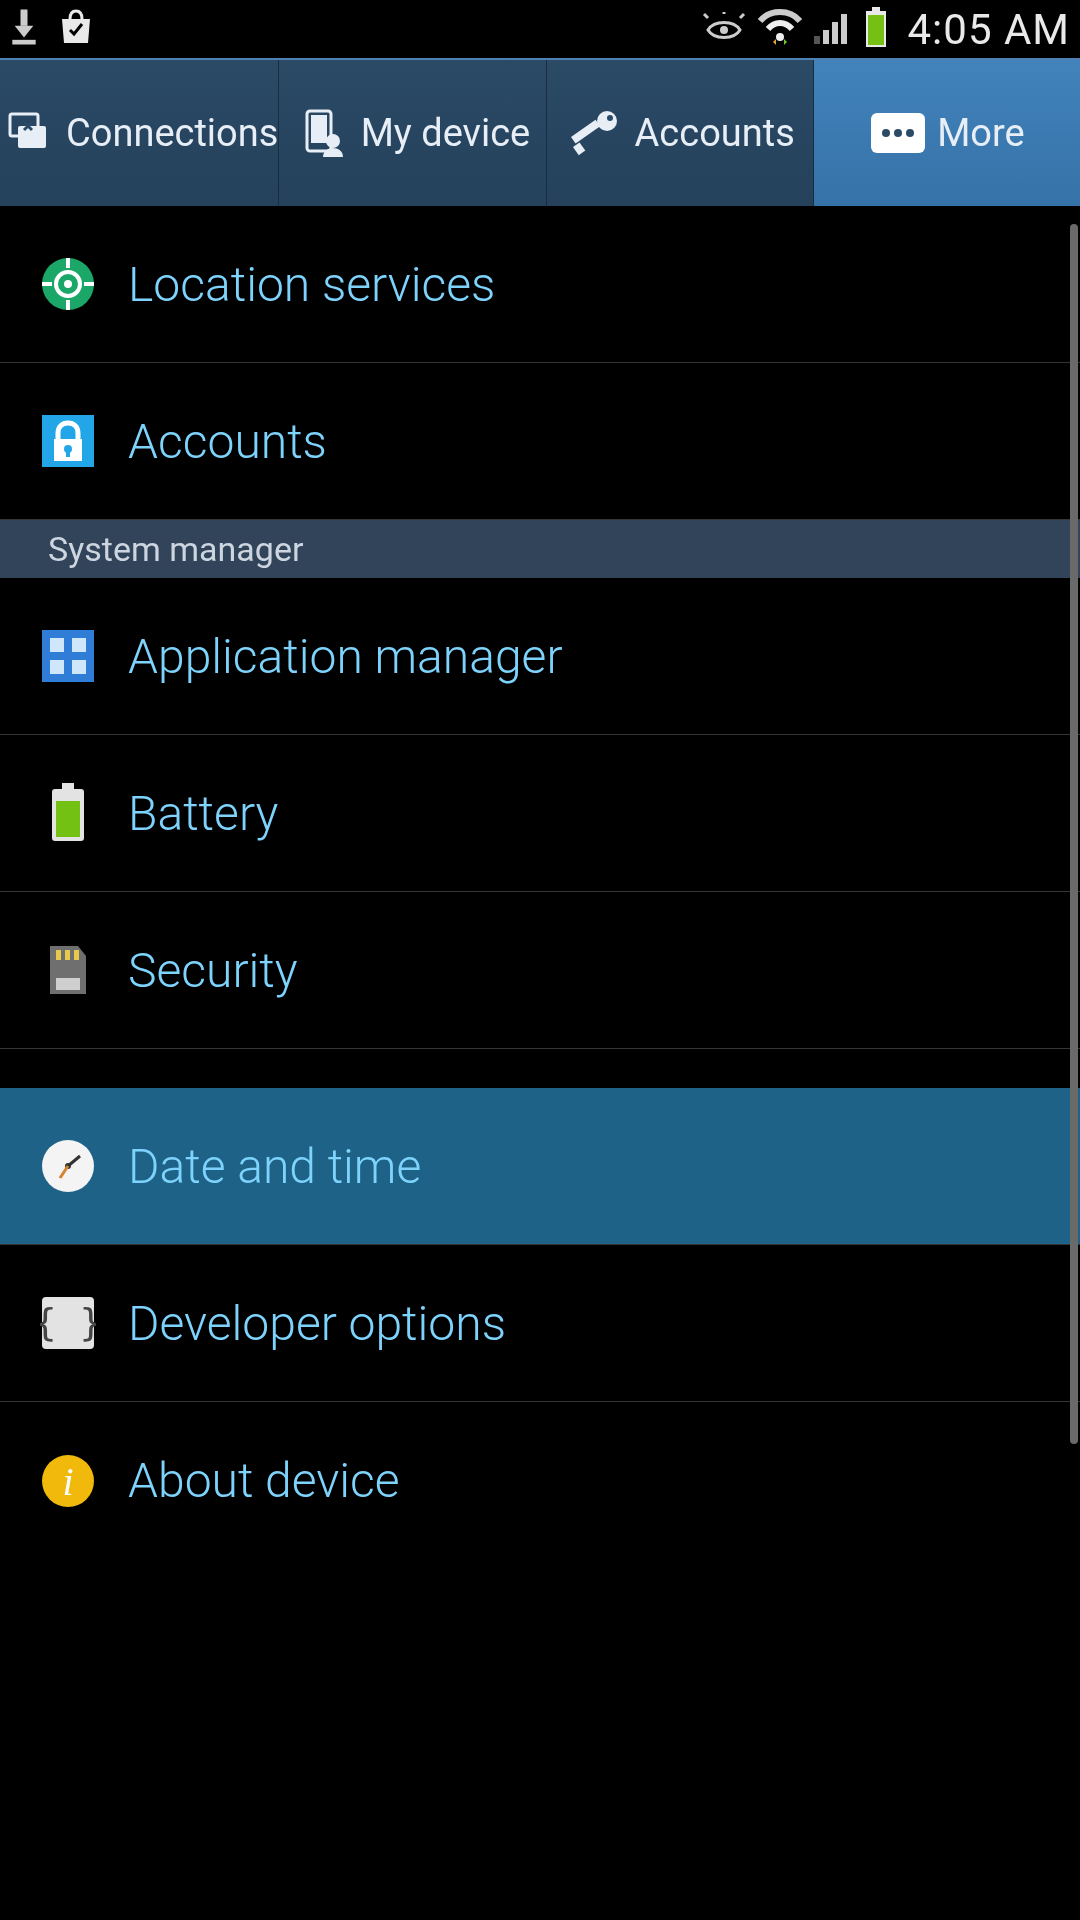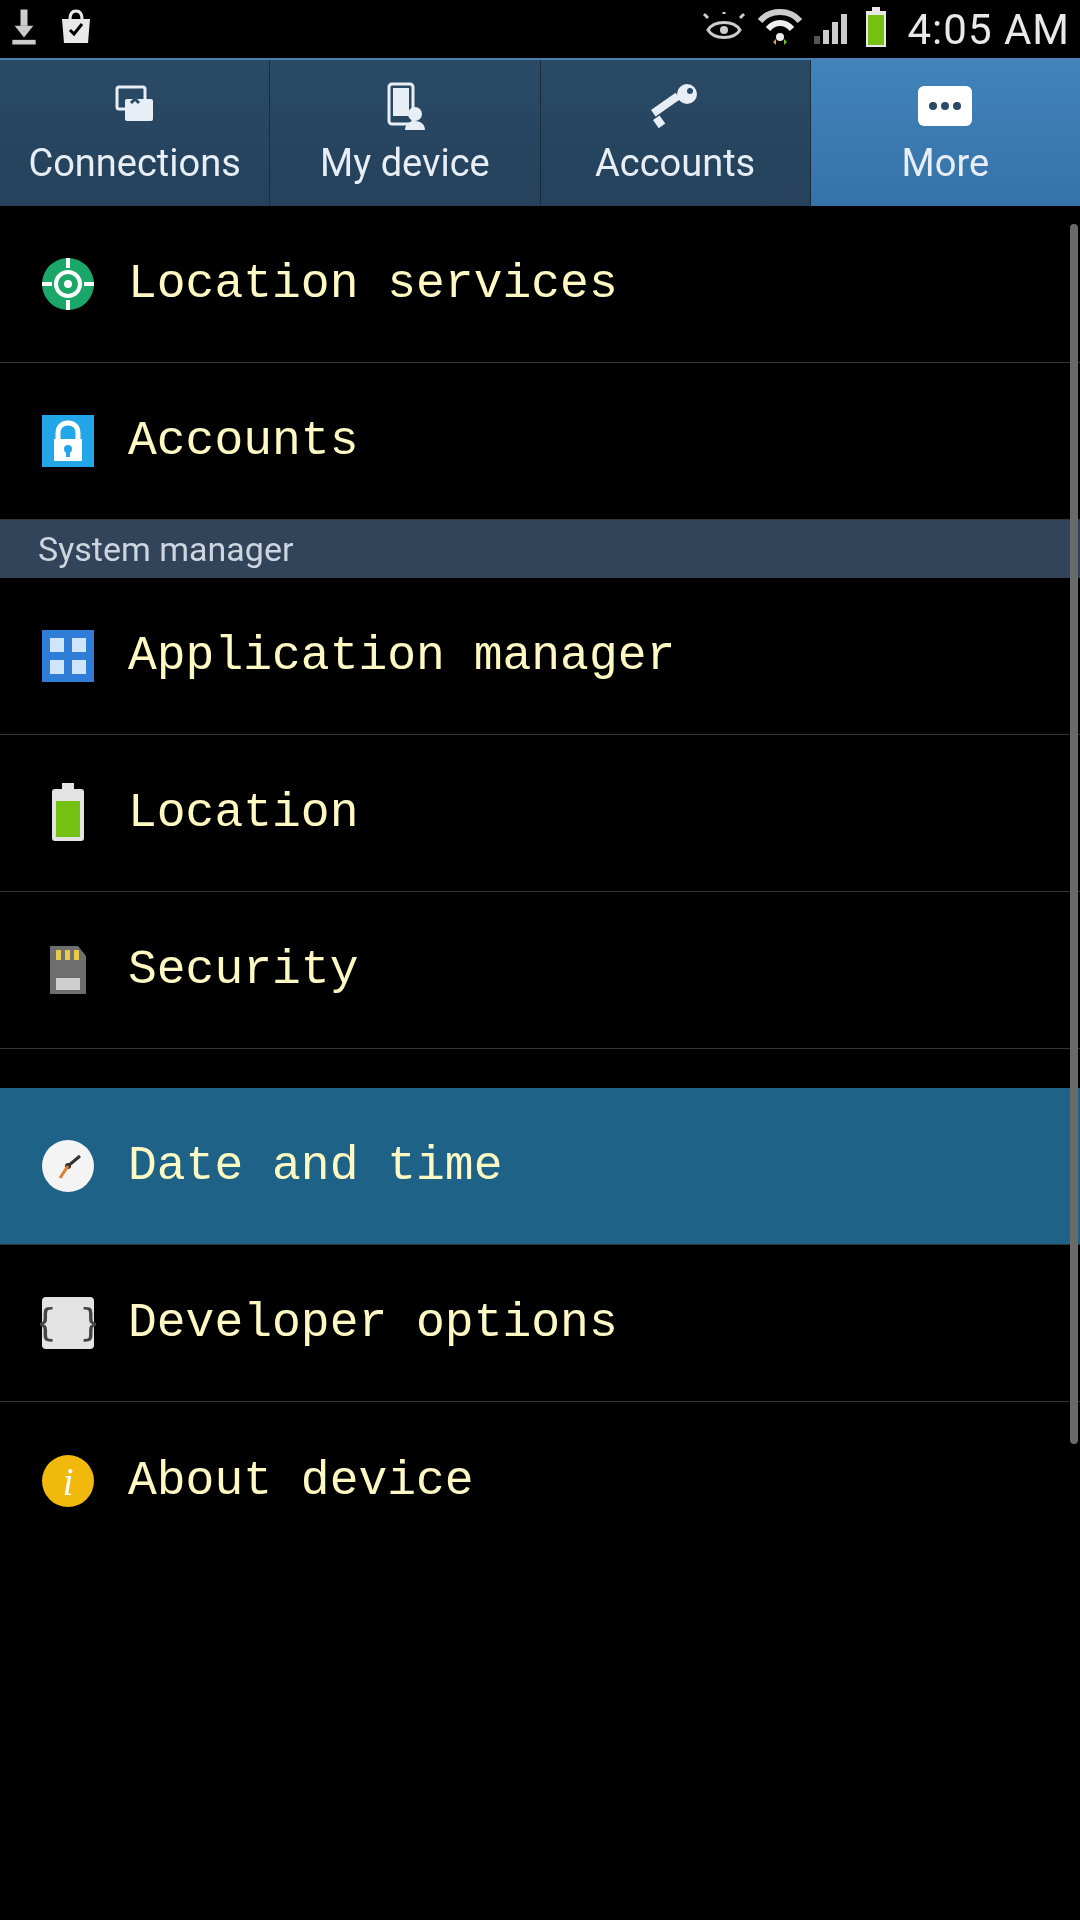--- a/index.html
+++ b/index.html
@@ -7,37 +7,37 @@
 
   
   .status-bar { height:58px; background:#000; display:flex; align-items:center; padding:0 10px;text-align:center; }
   .status-left { display:flex; gap:18px; align-items:center; }
   .status-right { margin-left:auto; display:flex; gap:12px; align-items:center; }
   .status-bar .time { color:#e9e9e9; font-size:42px; letter-spacing:1px; margin-left:8px; }
   .stat-icon { color:#e6e6e6; }
 
   
   .tabs { display:flex; height:148px; border-top:2px solid #4f80b2; }
-  .tab { flex:1; display:flex; flex-direction:column; align-items:center; justify-content:center; gap:10px;
+  .tab { flex:1; display:flex; flex-direction:row; align-items:center; justify-content:center; gap:10px;
          background:linear-gradient(#2a4a66,#25415b); border-right:1px solid #1a2d3e; color:#e7eef5; cursor:pointer;text-align:right; }
   .tab:last-child { border-right:none; }
   .tab.active { background:linear-gradient(#4283bc,#3572a7); }
   .tab-label { font-size:38px; font-weight:400; }
   .tab-icon { height:50px; display:flex; align-items:center; justify-content:center; }
 
   
   .content { position:relative; }
   .scrollbar { position:absolute; right:2px; top:18px; width:8px; height:1220px; background:#6a6a6a; border-radius:4px; }
 
   .row { height:157px; display:flex; align-items:center; padding-left:38px; border-bottom:1px solid #353535; cursor:pointer; }
   .row.highlight { background:#1e6287;margin-top:39px; }
   .row .ico { width:60px; height:60px; margin-right:30px; display:flex; align-items:center; justify-content:center; }
-  .row .label { font-size:48px; color:#fef9c3; font-weight:300;font-family:Liberation Mono, monospace; }
-
-  .section-header { height:58px; background:#31445a; color:#cdd6e0; display:flex; align-items:center; padding-left:38px; font-size:34px; }
+  .row .label { font-size:48px; color:#7dd3fc; font-weight:300; }
+
+  .section-header { height:58px; background:#31445a; color:#cdd6e0; display:flex; align-items:center; padding-left:48px; font-size:34px; }
 
   
   .sq { width:56px; height:56px; }
 </style>
 </head>
 <body>
 
 <div class="status-bar">
   <div class="status-left">
     <span class="stat-icon">
@@ -186,21 +186,21 @@
   </div>
 
   <div class="row">
     <span class="ico">
       <svg width="40" height="60" viewBox="0 0 40 60">
           <rect x="14" y="0" width="12" height="6" fill="#e3e3e3"></rect>
           <rect x="4" y="6" width="32" height="52" rx="3" fill="#e3e3e3"></rect>
           <rect x="8" y="18" width="24" height="36" fill="#73c213"></rect>
         </svg>
     </span>
-    <span class="label">Location</span>
+    <span class="label">Battery</span>
   </div>
 
   <div class="row">
     <span class="ico">
       <svg class="sq" viewBox="0 0 56 56">
           <path d="M10 4h28l8 10v38H10z" fill="#6f6f6f"></path>
           <rect x="16" y="8" width="5" height="10" fill="#e7c94d"></rect>
           <rect x="25" y="8" width="5" height="10" fill="#e7c94d"></rect>
           <rect x="34" y="8" width="5" height="10" fill="#e7c94d"></rect>
           <rect x="16" y="36" width="24" height="12" fill="#cfcfcf"></rect>

